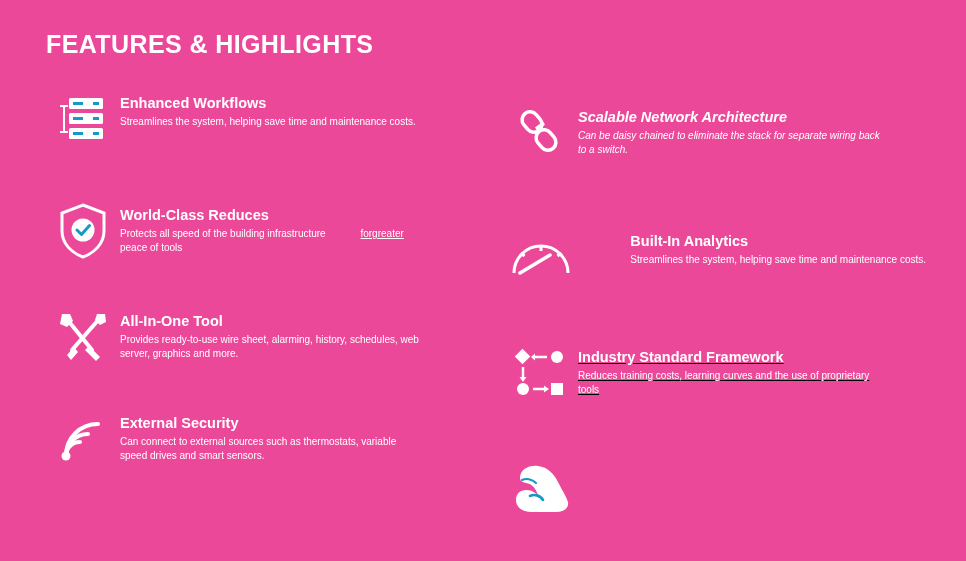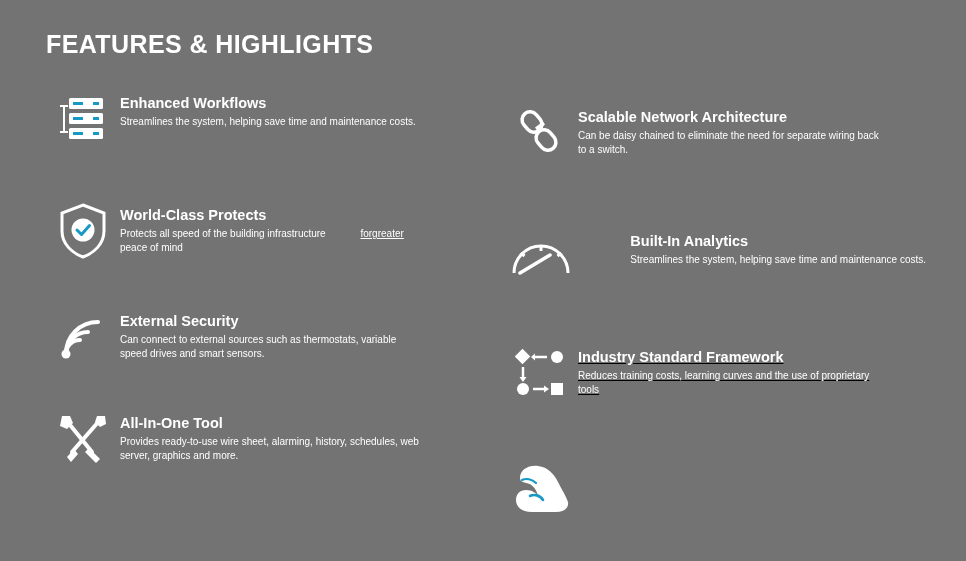--- a/index.html
+++ b/index.html
@@ -10,21 +10,21 @@
     width: 966px;
     height: 561px;
     background: #ffffff;
     font-family: "Liberation Sans", sans-serif;
     overflow: hidden;
   }
   .slide {
     position: relative;
     width: 966px;
     height: 561px;
-    background: #737373;
+    background: #ec4899;
     box-sizing: border-box;
     overflow: hidden;
   }
   .slide-title {
     position: absolute;
     left: 46px;
     top: 30px;
     font-size: 25px;
     font-weight: bold;
     color: #ffffff;
@@ -80,21 +80,21 @@
   }
   .feature-desc .u {
     text-decoration: underline;
     margin-left: 32px;
   }
   
   .col-left .feature:nth-child(1) { margin-top: 4px; }
   .col-left .feature:nth-child(2) { margin-top: 28px; }
   .col-left .feature:nth-child(3) { margin-top: 22px; }
   .col-left .feature:nth-child(4) { margin-top: 18px; }
-  .col-right .feature:nth-child(1) { margin-top: 18px; }
+  .col-right .feature:nth-child(1) { margin-top: 18px; font-style: italic; }
   .col-right .feature:nth-child(2) { margin-top: 40px; justify-content: space-between; }
   .col-right .feature:nth-child(3) { margin-top: 32px; text-decoration: underline; }
   .col-right .feature:nth-child(4) { margin-top: 32px; }
   .col-right .feature-desc { max-width: 310px; }
 </style>
 </head>
 <body>
 
 <div class="slide">
 
@@ -129,82 +129,82 @@
 
       <div class="feature">
         <div class="icon-box">
           <svg width="48" height="56" viewBox="0 0 48 56" fill="none">
             <path d="M24 2 L45 10 V28 C45 41 35 50 24 54 C13 50 3 41 3 28 V10 Z" fill="none" stroke="#ffffff" stroke-width="3"></path>
             <circle cx="24" cy="27" r="11.5" fill="#ffffff"></circle>
             <path d="M18 27 L22.5 31.5 L30.5 22.5" stroke="#1799c6" stroke-width="3" fill="none" stroke-linecap="round" stroke-linejoin="round"></path>
           </svg>
         </div>
         <div class="feature-text">
-          <div class="feature-title">World-Class Protects</div>
-          <div class="feature-desc"><span>Protects all speed of the building infrastructure </span><span class="u">forgreater</span><span> peace of mind</span></div>
+          <div class="feature-title">World-Class Reduces</div>
+          <div class="feature-desc"><span>Protects all speed of the building infrastructure </span><span class="u">forgreater</span><span> peace of tools</span></div>
+        </div>
+      </div>
+
+      <div class="feature">
+        <div class="icon-box">
+          <svg width="54" height="54" viewBox="0 0 54 54" fill="none">
+            <g stroke="#ffffff" stroke-width="4" stroke-linecap="round">
+              <path d="M10 8 L36 40"></path>
+            </g>
+            <path d="M6 4 L14 4 L17 11 L11 17 L4 14 Z" fill="#ffffff"></path>
+            <path d="M33 36 L44 47 L40 51 L29 40 Z" fill="#ffffff"></path>
+            <g stroke="#ffffff" stroke-width="4" stroke-linecap="round">
+              <path d="M44 8 L16 40"></path>
+            </g>
+            <path d="M41 4 L49 4 L50 12 L44 15 L39 10 Z" fill="#ffffff"></path>
+            <path d="M18 37 L11 45 L15 50 L22 42 Z" fill="#ffffff"></path>
+          </svg>
+        </div>
+        <div class="feature-text">
+          <div class="feature-title">All-In-One Tool</div>
+          <div class="feature-desc">Provides ready-to-use wire sheet, alarming, history, schedules, web server, graphics and more.</div>
         </div>
       </div>
 
       <div class="feature">
         <div class="icon-box">
           <svg width="50" height="50" viewBox="0 0 50 50" fill="none">
             <g stroke="#ffffff" fill="none" stroke-linecap="round">
               <path d="M8 42 C8 24 22 10 40 10" stroke-width="4"></path>
               <path d="M8 42 C8 30 18 20 30 20" stroke-width="4"></path>
               <path d="M8 42 C8 34 14 28 22 28" stroke-width="4"></path>
             </g>
             <circle cx="8" cy="42" r="4.5" fill="#ffffff"></circle>
           </svg>
         </div>
         <div class="feature-text">
           <div class="feature-title">External Security</div>
           <div class="feature-desc">Can connect to external sources such as thermostats, variable speed drives and smart sensors.</div>
         </div>
       </div>
 
-      <div class="feature">
-        <div class="icon-box">
-          <svg width="54" height="54" viewBox="0 0 54 54" fill="none">
-            <g stroke="#ffffff" stroke-width="4" stroke-linecap="round">
-              <path d="M10 8 L36 40"></path>
-            </g>
-            <path d="M6 4 L14 4 L17 11 L11 17 L4 14 Z" fill="#ffffff"></path>
-            <path d="M33 36 L44 47 L40 51 L29 40 Z" fill="#ffffff"></path>
-            <g stroke="#ffffff" stroke-width="4" stroke-linecap="round">
-              <path d="M44 8 L16 40"></path>
-            </g>
-            <path d="M41 4 L49 4 L50 12 L44 15 L39 10 Z" fill="#ffffff"></path>
-            <path d="M18 37 L11 45 L15 50 L22 42 Z" fill="#ffffff"></path>
-          </svg>
-        </div>
-        <div class="feature-text">
-          <div class="feature-title">All-In-One Tool</div>
-          <div class="feature-desc">Provides ready-to-use wire sheet, alarming, history, schedules, web server, graphics and more.</div>
-        </div>
-      </div>
-
     </div>
 
     <div class="column col-right">
 
       <div class="feature">
         <div class="icon-box">
           <svg width="50" height="52" viewBox="0 0 50 52" fill="none">
             <g stroke="#ffffff" stroke-width="3.5" fill="none">
               <rect x="8" y="4" width="16" height="22" rx="8" transform="rotate(-40 16 15)"></rect>
               <rect x="22" y="22" width="16" height="22" rx="8" transform="rotate(-40 30 33)"></rect>
             </g>
             <g stroke="#ffffff" stroke-width="3.5" fill="none">
               <path d="M20 22 L28 16"></path>
             </g>
           </svg>
         </div>
         <div class="feature-text">
           <div class="feature-title">Scalable Network Architecture</div>
-          <div class="feature-desc">Can be daisy chained to eliminate the need for separate wiring back to a switch.</div>
+          <div class="feature-desc">Can be daisy chained to eliminate the stack for separate wiring back to a switch.</div>
         </div>
       </div>
 
       <div class="feature">
         <div class="icon-box">
           <svg width="62" height="40" viewBox="0 0 62 40" fill="none">
             <path d="M4 36 A27 27 0 0 1 58 36" stroke="#ffffff" stroke-width="3" fill="none"></path>
             <path d="M31 9 L31 14" stroke="#ffffff" stroke-width="3"></path>
             <path d="M11 16 L14.5 19" stroke="#ffffff" stroke-width="3"></path>
             <path d="M51 16 L47.5 19" stroke="#ffffff" stroke-width="3"></path>

